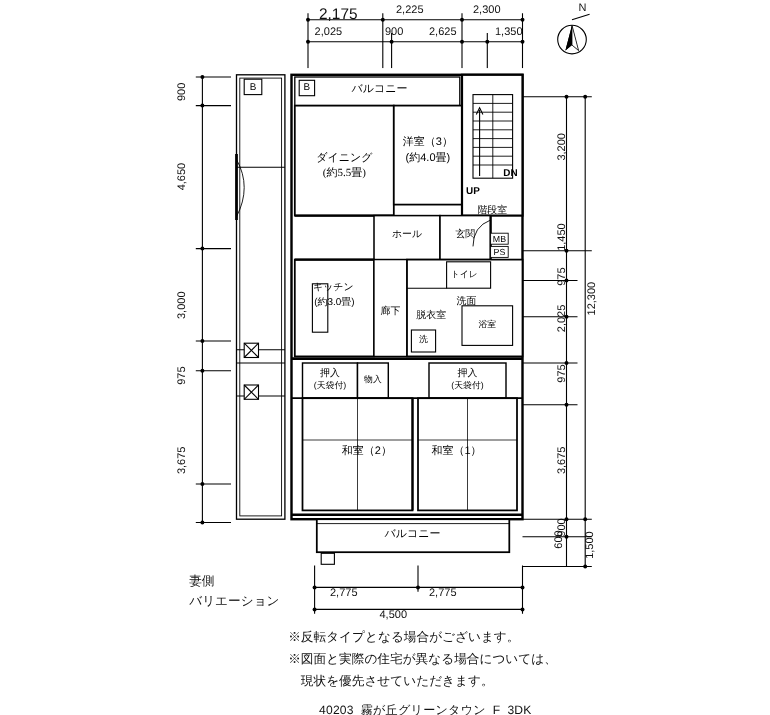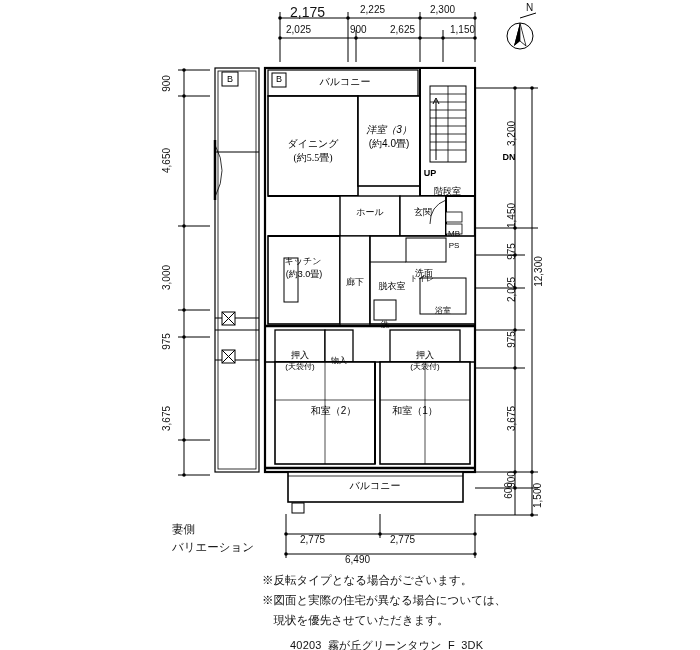--- a/index.html
+++ b/index.html
@@ -14,21 +14,21 @@
   .abs{position:absolute;}
   .rot{ transform:rotate(-90deg); }
   .room{
     font-size:10px;
     text-align:center;
     line-height:1.25;
     white-space:nowrap;
     color:#000;
   }
   .room.small{font-size:9px;}
-  .room.tiny{font-size:8px;margin-top:16px;}
+  .room.tiny{font-size:8px;}
   .note{
     font-size:11.5px;
     line-height:1.55;
     color:#111;
     white-space:nowrap;
   }
   .label-left{
     font-size:11.5px;
     line-height:1.6;
     color:#111;
@@ -57,21 +57,21 @@
 </div>
 <div class="abs" style="left:526px;top:2px;font-size:10px;">N</div>
 
 <div class="abs" style="left:290px;top:4px;font-size:14px;">2,175</div>
 <div class="abs" style="left:360px;top:4px;font-size:10px;">2,225</div>
 <div class="abs" style="left:430px;top:4px;font-size:10px;">2,300</div>
 
 <div class="abs" style="left:286px;top:24px;font-size:10px;">2,025</div>
 <div class="abs" style="left:350px;top:24px;font-size:10px;">900</div>
 <div class="abs" style="left:390px;top:24px;font-size:10px;">2,625</div>
-<div class="abs" style="left:450px;top:24px;font-size:10px;">1,150</div>
+<div class="abs" style="left:450px;top:24px;font-size:10px;">1,350</div>
 
 <svg class="abs" style="left:260px;top:0px;" width="240" height="62">
   <g stroke="#000" stroke-width="1">
     <line x1="20" y1="18" x2="215" y2="18"></line>
     <line x1="20" y1="38" x2="215" y2="38"></line>
     <line x1="20" y1="12" x2="20" y2="62"></line>
     <line x1="88" y1="12" x2="88" y2="62"></line>
     <line x1="96" y1="30" x2="96" y2="62"></line>
     <line x1="160" y1="12" x2="160" y2="62"></line>
     <line x1="183" y1="30" x2="183" y2="62"></line>
@@ -259,39 +259,39 @@
   </g>
 </svg>
 
 <div class="abs room" style="left:300px;top:76px;width:90px;">バルコニー</div>
 <div class="abs room" style="left:222px;top:74px;width:16px;font-size:9px;">B</div>
 <div class="abs room" style="left:272px;top:74px;width:14px;font-size:9px;">B</div>
 
 <div class="abs room" style="left:273px;top:138px;width:80px;">ダイニング</div>
 <div class="abs room" style="left:273px;top:152px;width:80px;font-family:Liberation Serif, serif;">(約5.5畳)</div>
 
-<div class="abs room" style="left:358px;top:124px;width:62px;font-style:italic;">洋室（3）</div>
+<div class="abs room" style="left:358px;top:124px;width:62px;">洋室（3）</div>
 <div class="abs room" style="left:358px;top:138px;width:62px;">(約4.0畳)</div>
 
 <div class="abs room small" style="left:420px;top:186px;width:55px;">階段室</div>
 <div class="abs room small" style="left:418px;top:168px;width:24px;font-weight:bold;">UP</div>
-<div class="abs room small" style="left:452px;top:152px;width:24px;font-weight:bold;margin-left:45px;">DN</div>
+<div class="abs room small" style="left:452px;top:152px;width:24px;font-weight:bold;">DN</div>
 
 <div class="abs room small" style="left:343px;top:207px;width:54px;">ホール</div>
 <div class="abs room small" style="left:401px;top:207px;width:44px;font-family:Liberation Serif, serif;">玄関</div>
 
 <div class="abs room small" style="left:270px;top:256px;width:66px;">キッチン</div>
 <div class="abs room small" style="left:270px;top:269px;width:68px;">(約3.0畳)</div>
 
 <div class="abs room small" style="left:340px;top:277px;width:30px;">廊下</div>
 
 <div class="abs room small" style="left:372px;top:268px;width:40px;padding-left:32px;">洗面</div>
 <div class="abs room small" style="left:372px;top:281px;width:40px;">脱衣室</div>
 
-<div class="abs room tiny" style="left:408px;top:258px;width:28px;">トイレ</div>
+<div class="abs room tiny" style="left:408px;top:245px;width:28px;">トイレ</div>
 <div class="abs room tiny" style="left:424px;top:290px;width:38px;">浴室</div>
 <div class="abs room tiny" style="left:376px;top:304px;width:18px;">洗</div>
 
 <div class="abs room tiny" style="left:446px;top:213px;width:16px;">MB</div>
 <div class="abs room tiny" style="left:446px;top:225px;width:16px;">PS</div>
 
 <div class="abs room tiny" style="left:277px;top:334px;width:46px;font-size:9px;">押入</div>
 <div class="abs room tiny" style="left:277px;top:346px;width:46px;">(天袋付)</div>
 <div class="abs room tiny" style="left:326px;top:340px;width:26px;">物入</div>
 <div class="abs room tiny" style="left:392px;top:334px;width:66px;font-size:9px;">押入</div>
@@ -313,21 +313,21 @@
   <g fill="#000">
     <circle cx="26" cy="22" r="1.8"></circle>
       <circle cx="120" cy="22" r="1.8"></circle>
     <circle cx="215" cy="22" r="1.8"></circle>
     <circle cx="26" cy="42" r="1.8"></circle>
       <circle cx="215" cy="42" r="1.8"></circle>
   </g>
 </svg>
 <div class="abs" style="left:300px;top:534px;font-size:10px;">2,775</div>
 <div class="abs" style="left:390px;top:534px;font-size:10px;">2,775</div>
-<div class="abs" style="left:345px;top:554px;font-size:10px;">6,490</div>
+<div class="abs" style="left:345px;top:554px;font-size:10px;">4,500</div>
 
 <div class="abs label-left" style="left:172px;top:520px;">妻側</div>
 <div class="abs label-left" style="left:172px;top:538px;">バリエーション</div>
 
 <div class="abs note" style="left:262px;top:572px;">※反転タイプとなる場合がございます。</div>
 <div class="abs note" style="left:262px;top:592px;">※図面と実際の住宅が異なる場合については、</div>
 <div class="abs note" style="left:262px;top:612px;">　現状を優先させていただきます。</div>
 
 <div class="abs code" style="left:290px;top:638px;">40203_霧が丘グリーンタウン_F_3DK</div>
 

